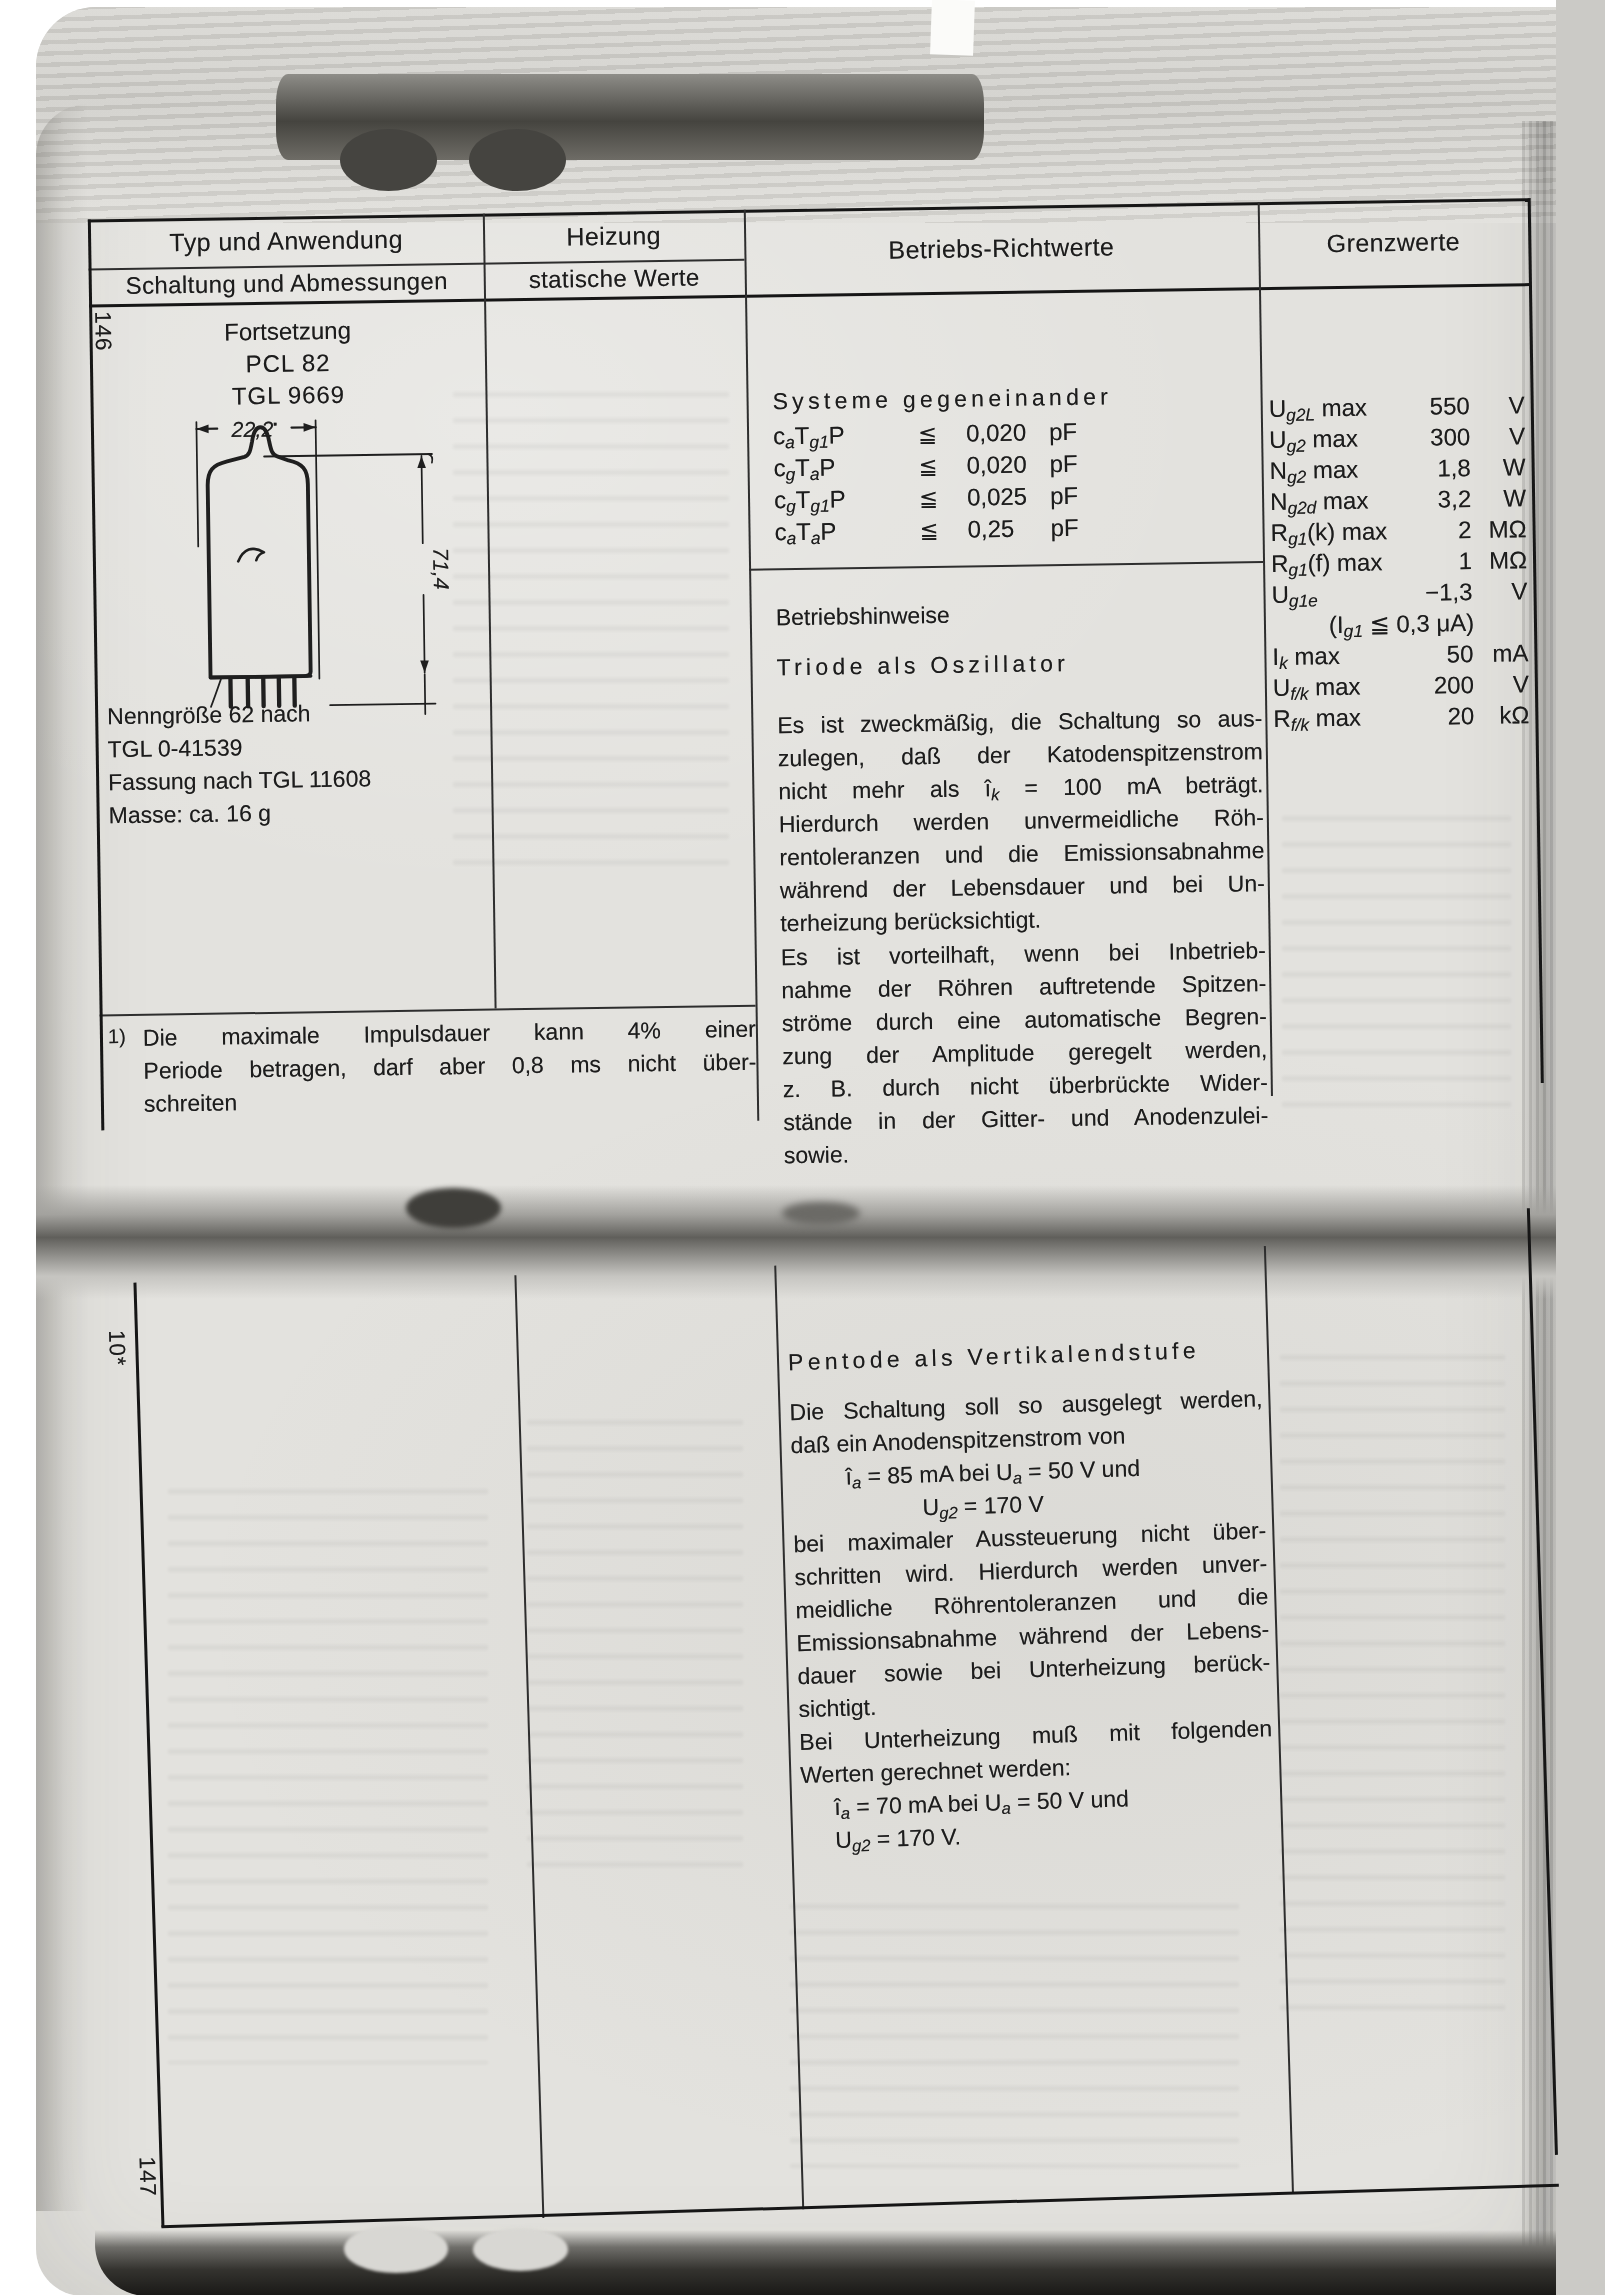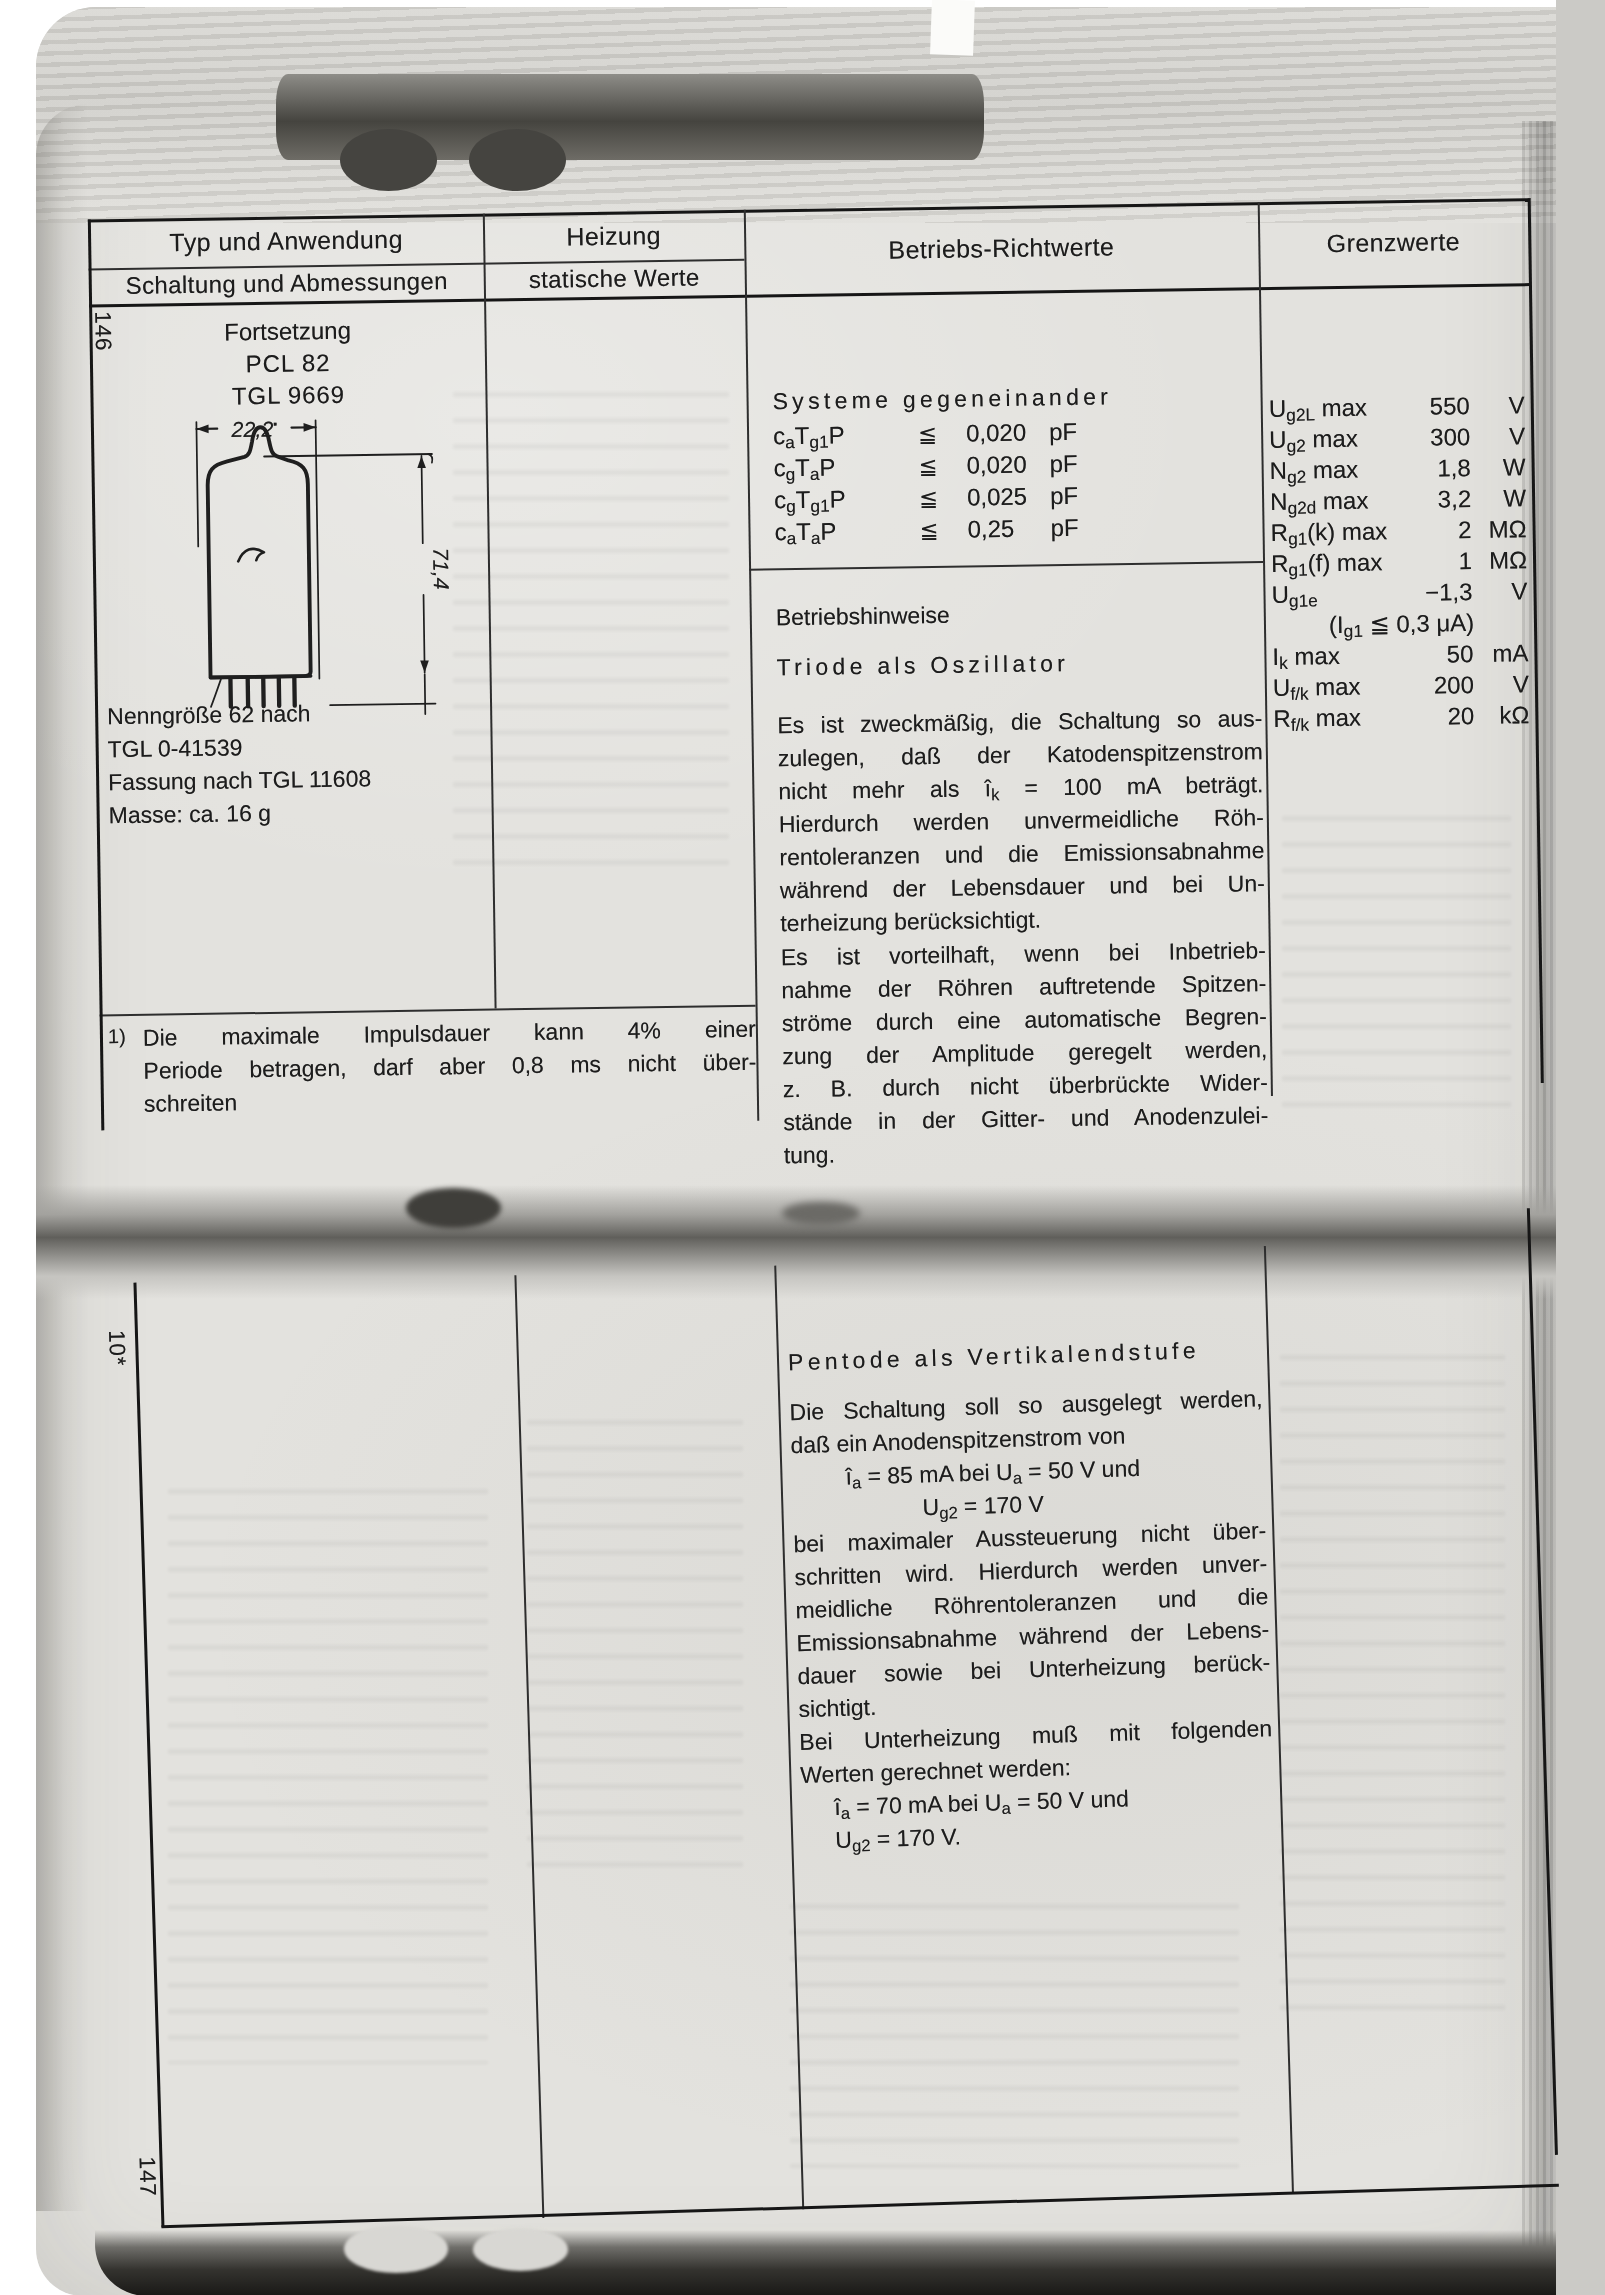--- a/index.html
+++ b/index.html
@@ -47,21 +47,21 @@
   .page{position:absolute;left:54px;width:1508px;height:1049px;}
   .page-top{top:164px;transform:rotate(-0.85deg);transform-origin:0 0;}
   .page-bottom{top:1235px;transform:rotate(-1.7deg);transform-origin:0 0;}
   .hl,.vl{position:absolute;background:#1b1b1b;}
   .thick{background:#161616;}
   .thin{background:#2e2e2e;}
   
   .t{position:absolute;white-space:nowrap;}
   .cell{position:absolute;display:flex;align-items:center;justify-content:center;font-size:25px;letter-spacing:0.4px;}
   .pnum{position:absolute;transform:rotate(90deg);font-size:22.5px;letter-spacing:0.9px;}
-  .sb{font-size:.72em;vertical-align:-0.24em;}
+  .sb{font-size:.72em;vertical-align:-0.24em;font-style:italic;}
   .nm{}
   .heading-ls{letter-spacing:4.3px;font-size:23px;}
   .tl{height:33px;line-height:33px;font-size:23px;}
   .s-j{text-align:justify;text-align-last:justify;}
   .s-l{text-align:left;}
   .s-c1{padding-left:54px;}
   .s-c2{padding-left:130px;}
   .s-i1{padding-left:33px;}
   .cap-row{display:flex;height:32px;align-items:baseline;font-size:24px;}
   .cap-sym{width:145px;}
@@ -215,21 +215,21 @@
         <div class="tl s-j"><span class="nm">während der Lebensdauer und bei Un-</span></div>
         <div class="tl s-l"><span class="nm">terheizung berücksichtigt.</span></div>
       </div>
     <div id="hint-para2" style="position:absolute;left:715px;top:788px;width:485px;">
         <div class="tl s-j"><span class="nm">Es ist vorteilhaft, wenn bei Inbetrieb-</span></div>
         <div class="tl s-j"><span class="nm">nahme der Röhren auftretende Spitzen-</span></div>
         <div class="tl s-j"><span class="nm">ströme durch eine automatische Begren-</span></div>
         <div class="tl s-j"><span class="nm">zung der Amplitude geregelt werden,</span></div>
         <div class="tl s-j"><span class="nm">z. B. durch nicht überbrückte Wider-</span></div>
         <div class="tl s-j"><span class="nm">stände in der Gitter- und Anodenzulei-</span></div>
-        <div class="tl s-l"><span class="nm">tung.</span></div>
+        <div class="tl s-l"><span class="nm">sowie.</span></div>
       </div>
 
     <div id="limit-rows" style="position:absolute;left:1211px;top:249px;width:256px;">
         <div class="lim-row">
           <div class="lim-l"><span class="nm">U</span><span class="sb">g2L</span><span class="nm"> max</span></div>
           <div class="lim-v">550</div>
           <div class="lim-u">V</div>
         </div>
         <div class="lim-row">
           <div class="lim-l"><span class="nm">U</span><span class="sb">g2</span><span class="nm"> max</span></div>

